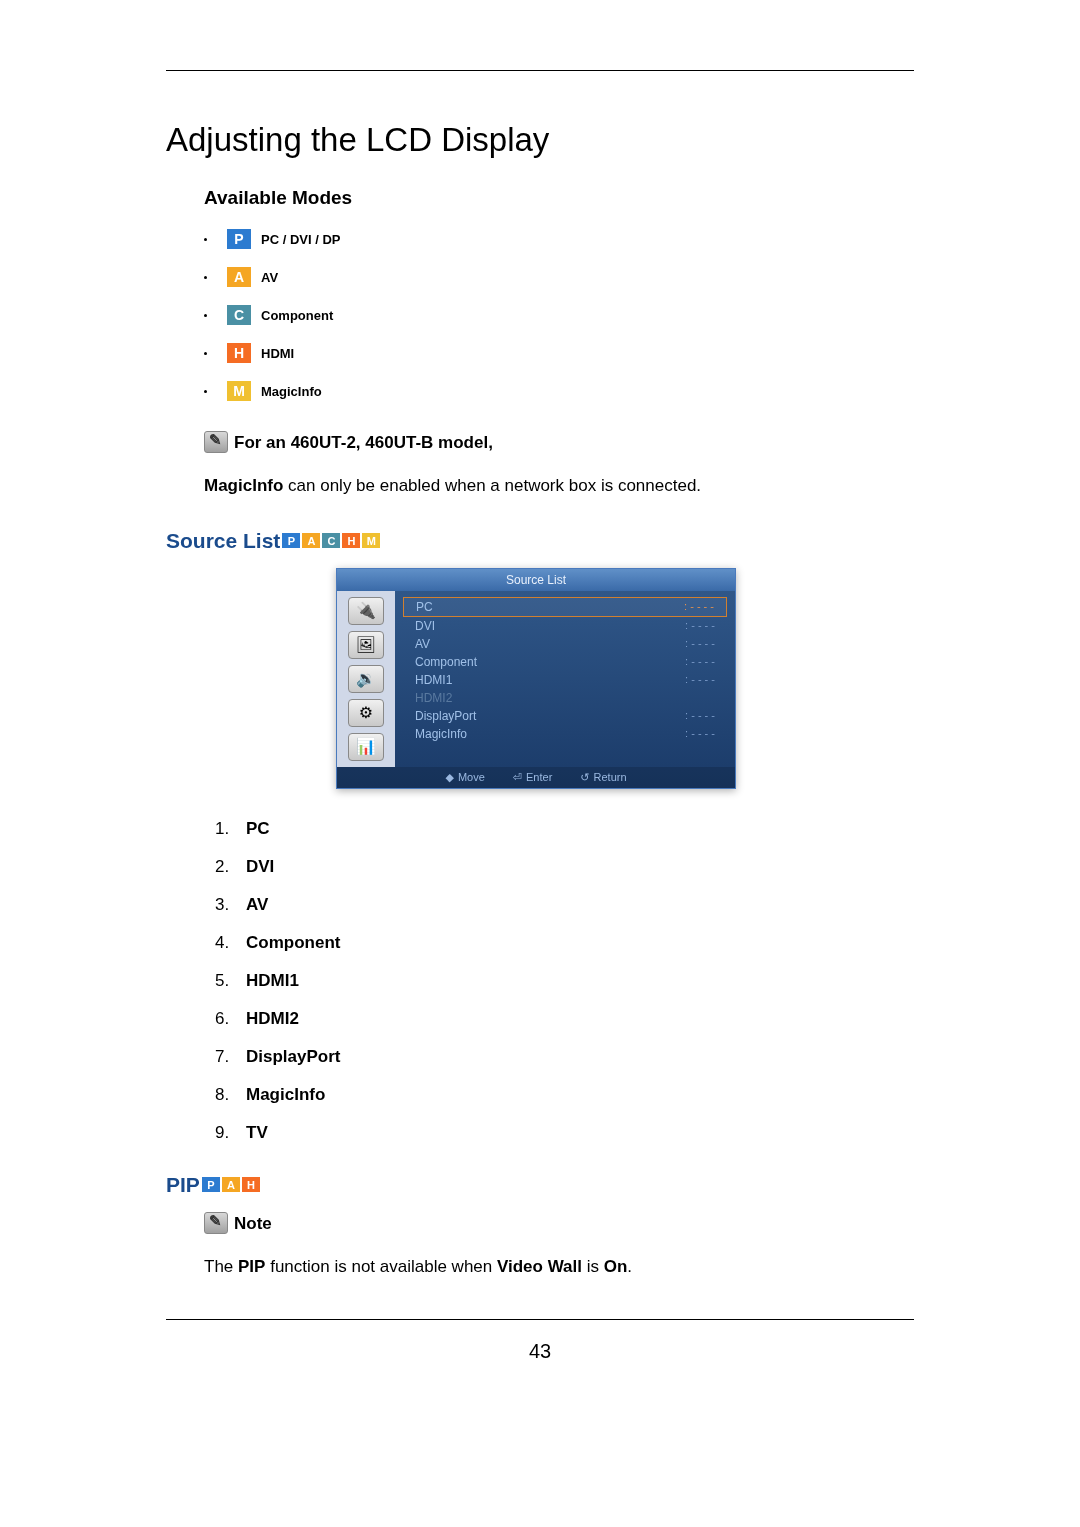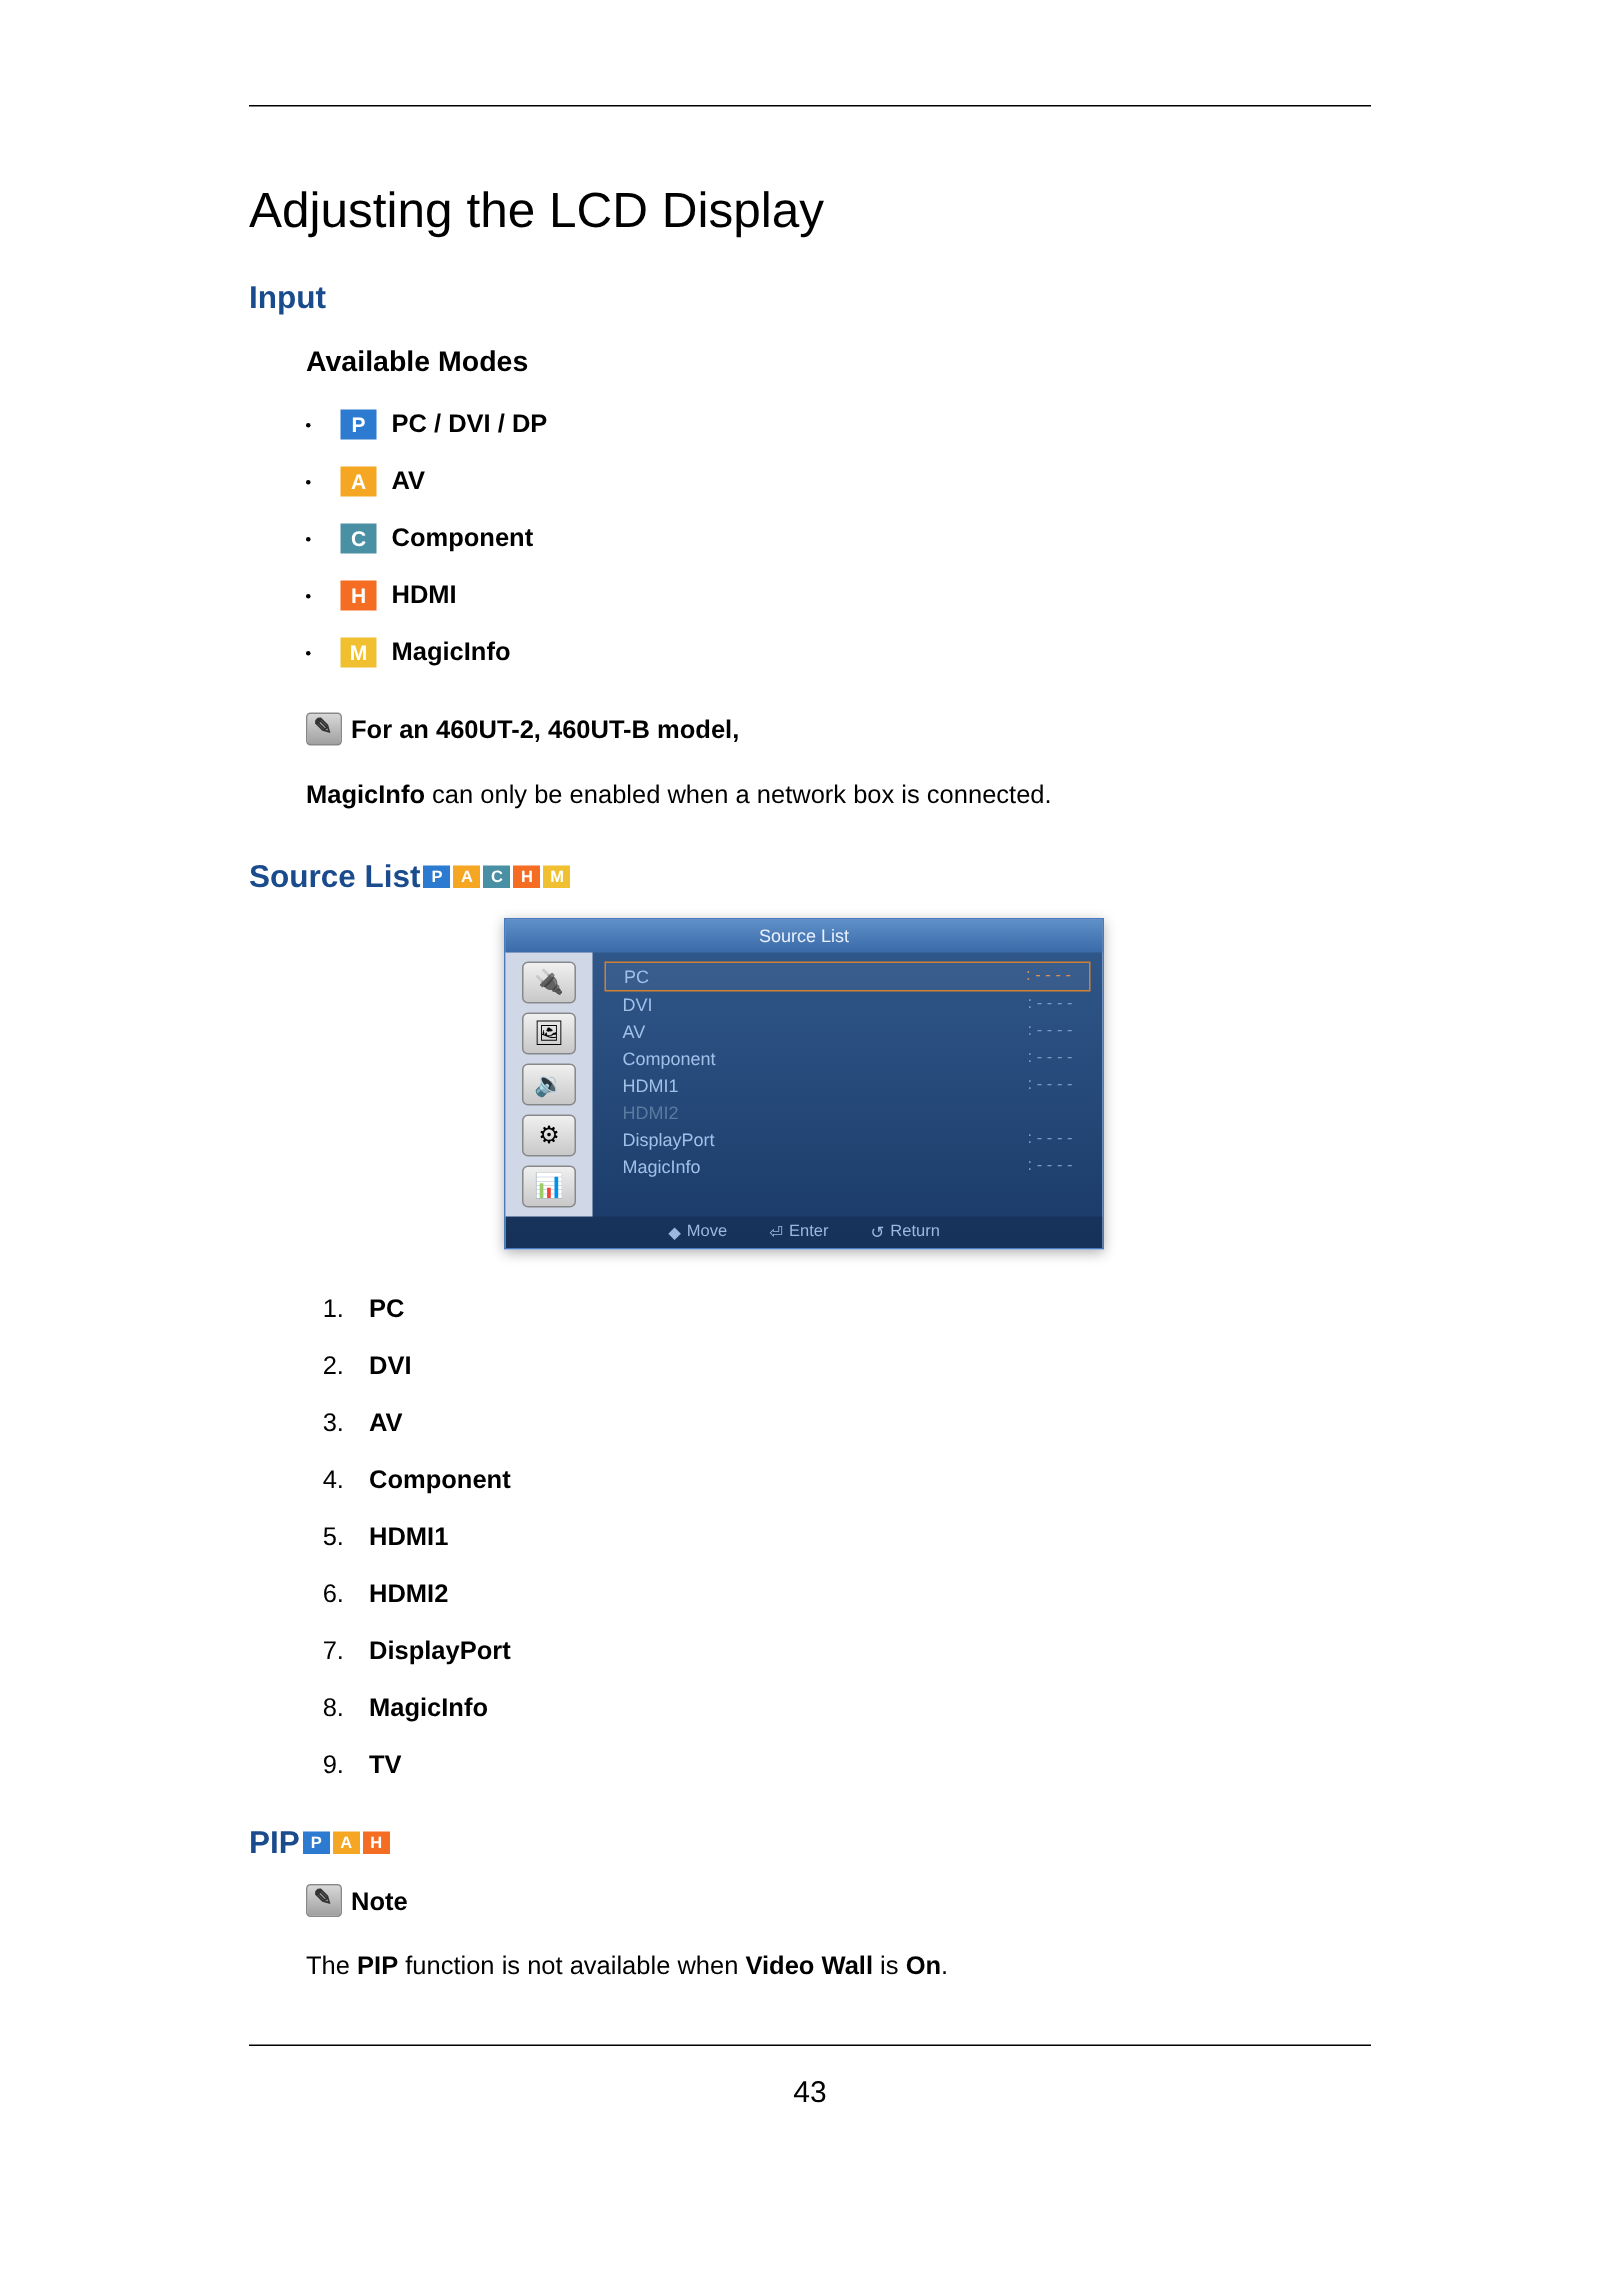--- a/index.html
+++ b/index.html
@@ -74,21 +74,21 @@
       font-weight: bold;
       color: #fff;
     }
     .mode-icon.p { background: #2c7bd0; }
     .mode-icon.a { background: #f5a623; }
     .mode-icon.c { background: #4a90a4; }
     .mode-icon.h { background: #f56c23; }
     .mode-icon.m { background: #f0c030; }
     .mode-label {
       font-weight: bold;
-      font-size: 17px;
+      font-size: 13px;
     }
     .note-icon {
       display: inline-block;
       width: 24px;
       height: 22px;
       background: linear-gradient(to bottom, #d8d8d8, #a0a0a0);
       border: 1px solid #888;
       border-radius: 3px;
       position: relative;
       vertical-align: middle;
@@ -238,21 +238,20 @@
     }
   </style>
 </head>
 <body>
 
 <div class="page">
   <div class="top-rule"></div>
 
   <h1 class="page-title">Adjusting the LCD Display</h1>
 
-  <h2 class="section-heading">Input</h2>
 
   <div class="content-col">
     <h3 class="sub-heading">Available Modes</h3>
 
     <ul class="bullet-list">
       <li>
         <span class="bullet"></span>
         <span class="mode-icon p">P</span>
         <span class="mode-label">PC / DVI / DP</span>
       </li>

